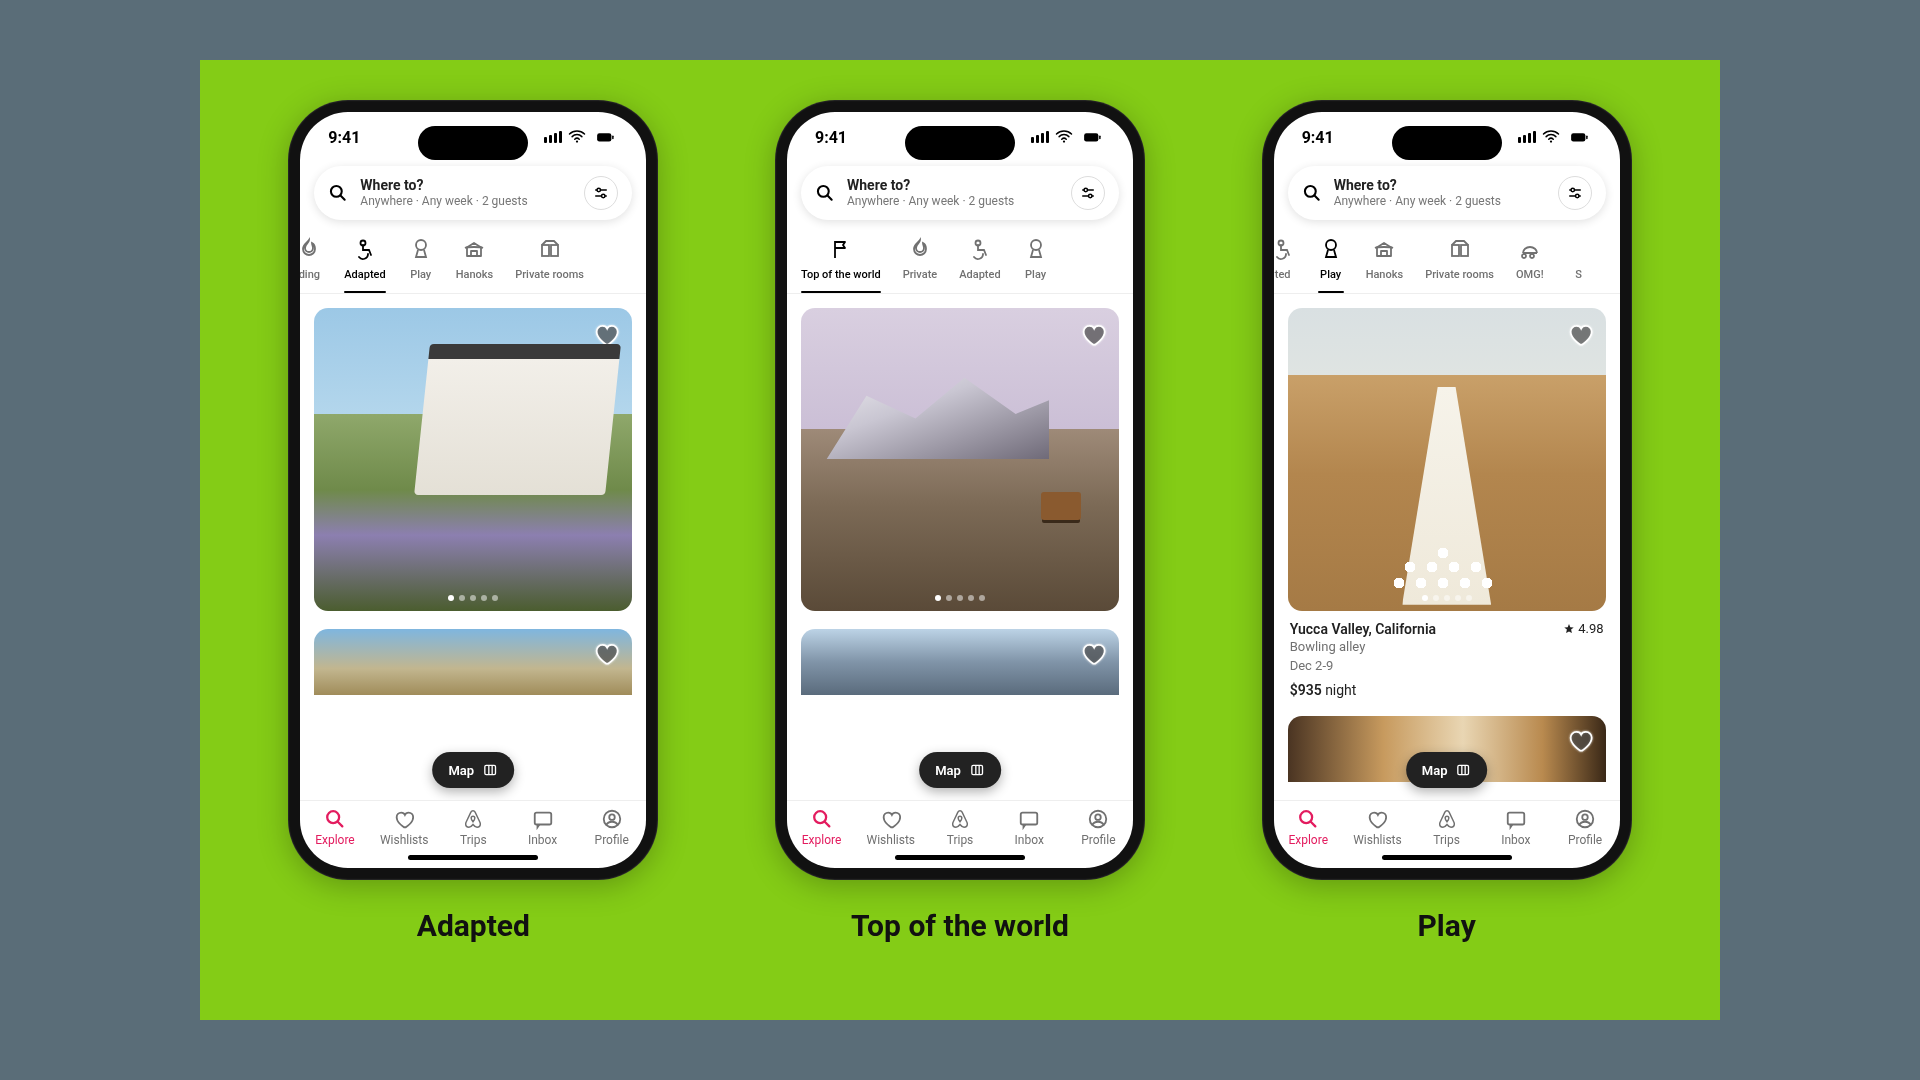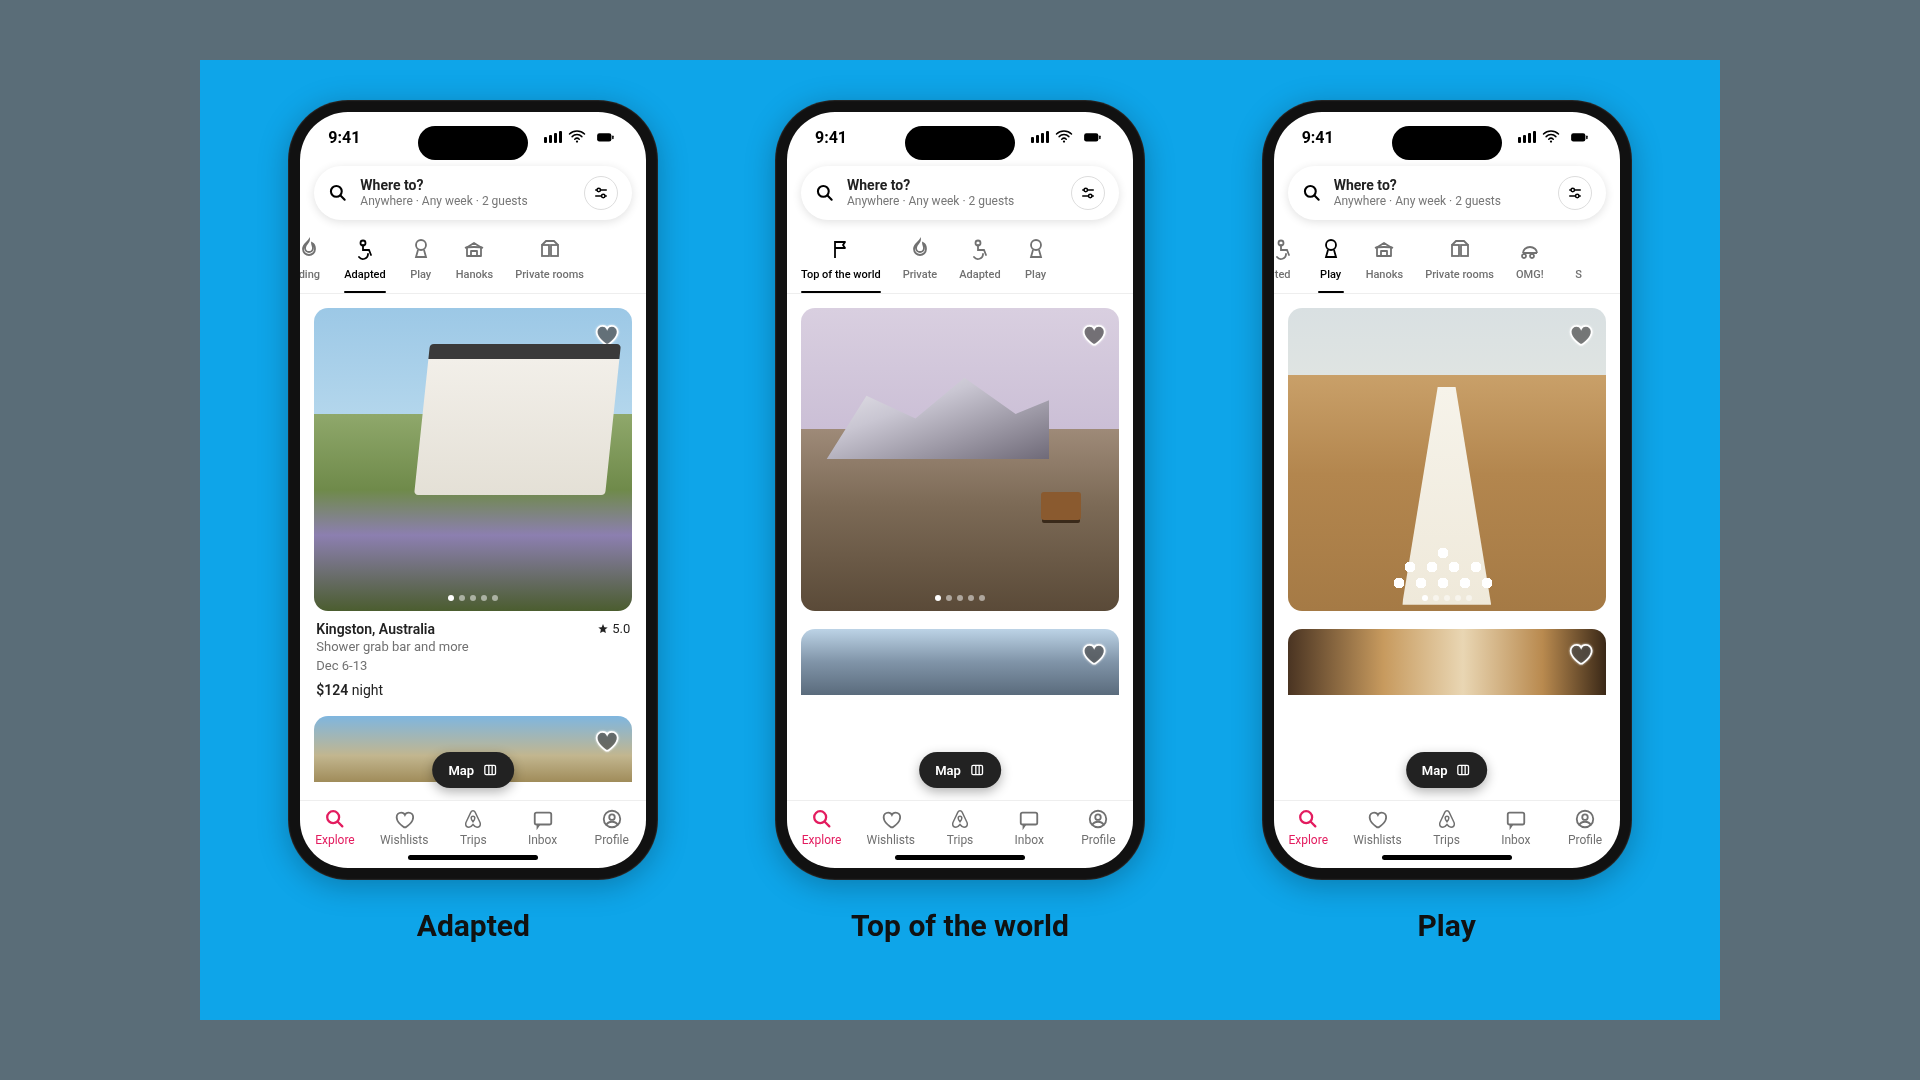--- a/index.html
+++ b/index.html
@@ -6,21 +6,21 @@
   body {
     background: #5a6d78;
     width: 1920px;
     height: 1080px;
     font-family: -apple-system, BlinkMacSystemFont, "Segoe UI", Roboto, sans-serif;
     display: flex;
     align-items: center;
     justify-content: center;
   }
   .canvas {
-    background: #0ea5e9;
+    background: #84cc16;
     width: 1520px;
     height: 960px;
     display: flex;
     justify-content: space-around;
     align-items: flex-start;
     padding: 40px 30px 20px;
   }
   .phone-col { display:flex; flex-direction:column; align-items:center; }
   .caption { font-size: 30px; font-weight:700; color:#111; margin-top: 28px; }
 
@@ -373,34 +373,20 @@
                   </svg>
                 </span>
               <div class="dots">
                   <span class="on"></span>
                   <span></span>
                   <span></span>
                   <span></span>
                   <span></span>
                 </div>
             </div>
-            <div class="card-body">
-              <div class="row1">
-                <span class="loc">Kingston, Australia</span>
-                <span class="rating">
-                  <svg width="12" height="12" viewBox="0 0 24 24">
-                      <use href="#i-star"></use>
-                    </svg>
-                  <span>5.0</span>
-                </span>
-              </div>
-              <div class="sub">Shower grab bar and more</div>
-              <div class="dates">Dec 6-13</div>
-              <div class="price"><b>$124</b> <span>night</span></div>
-            </div>
           </div>
           <div class="peek peek-adapted">
             <span class="heart">
                 <svg width="28" height="28" viewBox="0 0 24 24">
                   <use href="#i-heart"></use>
                 </svg>
               </span>
           </div>
           <div class="map-btn">
             <span>Map</span>
@@ -727,20 +713,34 @@
                   </svg>
                 </span>
               <div class="dots">
                   <span class="on"></span>
                   <span></span>
                   <span></span>
                   <span></span>
                   <span></span>
                 </div>
             </div>
+            <div class="card-body">
+              <div class="row1">
+                <span class="loc">Yucca Valley, California</span>
+                <span class="rating">
+                    <svg width="12" height="12" viewBox="0 0 24 24">
+                      <use href="#i-star"></use>
+                    </svg>
+                    <span>4.98</span>
+                  </span>
+              </div>
+              <div class="sub">Bowling alley</div>
+              <div class="dates">Dec 2-9</div>
+              <div class="price"><b>$935</b> <span>night</span></div>
+            </div>
           </div>
           <div class="peek peek-play">
             <span class="heart">
                 <svg width="28" height="28" viewBox="0 0 24 24">
                   <use href="#i-heart"></use>
                 </svg>
               </span>
           </div>
           <div class="map-btn">
             <span>Map</span>

